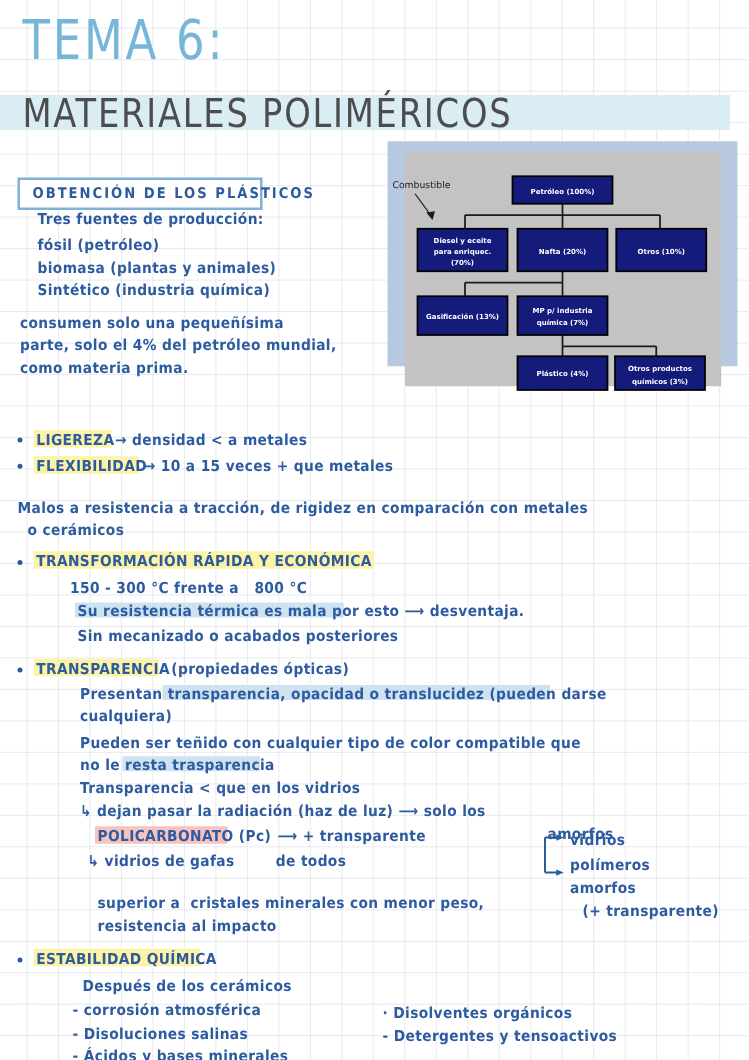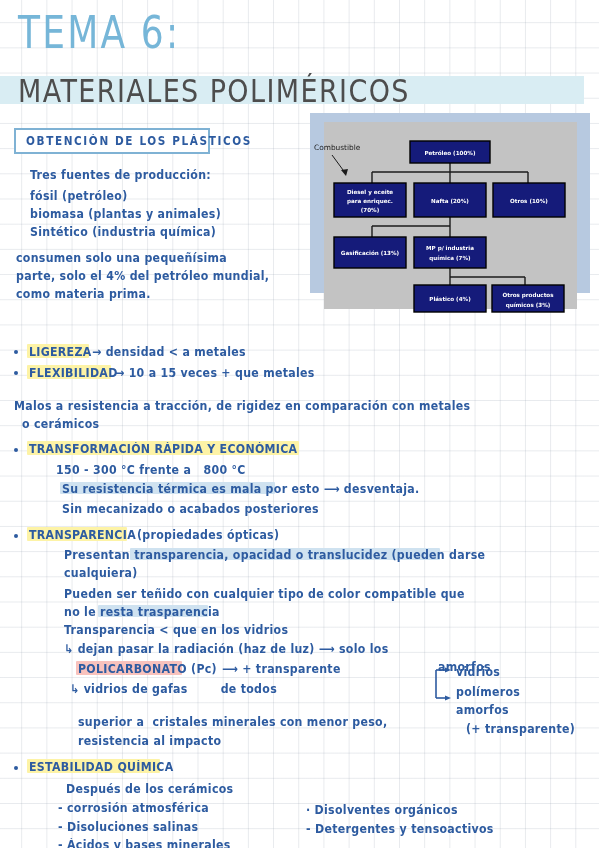--- a/index.html
+++ b/index.html
@@ -70,21 +70,21 @@
     padding-left: 10px;
   }
   .section-box .label {
     font-size: 10.5px;
     letter-spacing: 1.6px;
     color: #2d5ba0;
     font-weight: 600;
     white-space: pre;
     transform: scaleY(1.12);
   }
-  #box-obtencion { left: 14px; top: 128px; width: 196px; height: 26px; align-items: center; }
+  #box-obtencion { left: 14px; top: 142px; width: 196px; height: 26px; align-items: center; }
   #box-ventajas  { left: 14px; top: 309px; width: 200px; height: 26px; }
 
   
   .line {
     position: absolute;
     font-size: 11px;
     color: #2d5ba0;
     font-weight: 600;
     letter-spacing: 0.3px;
     white-space: pre;

